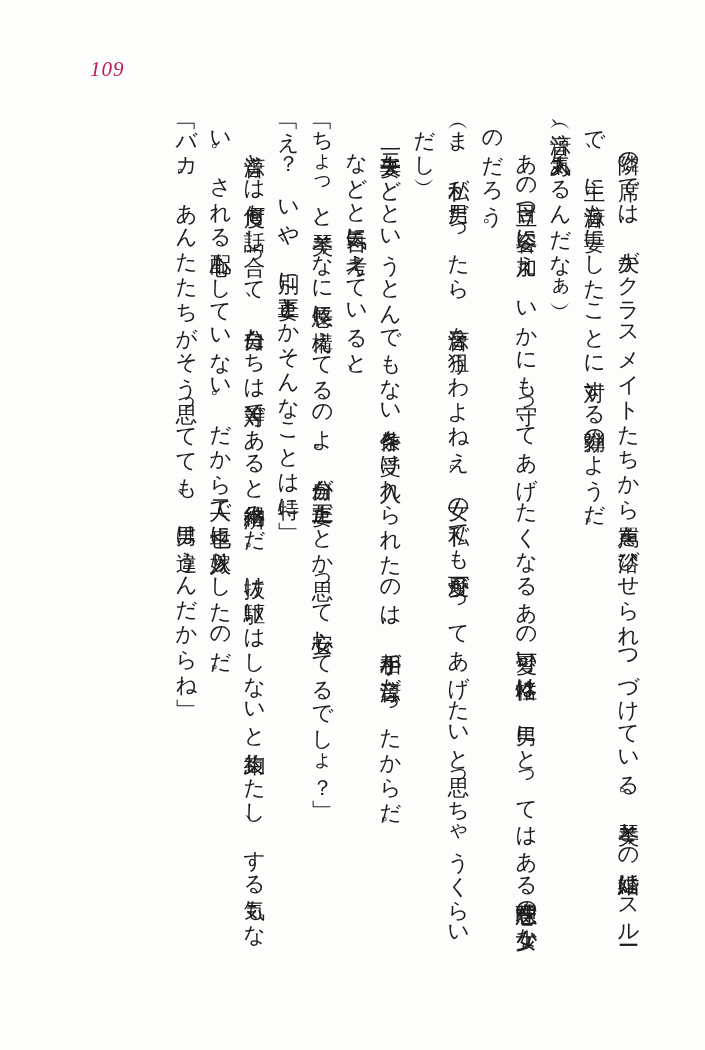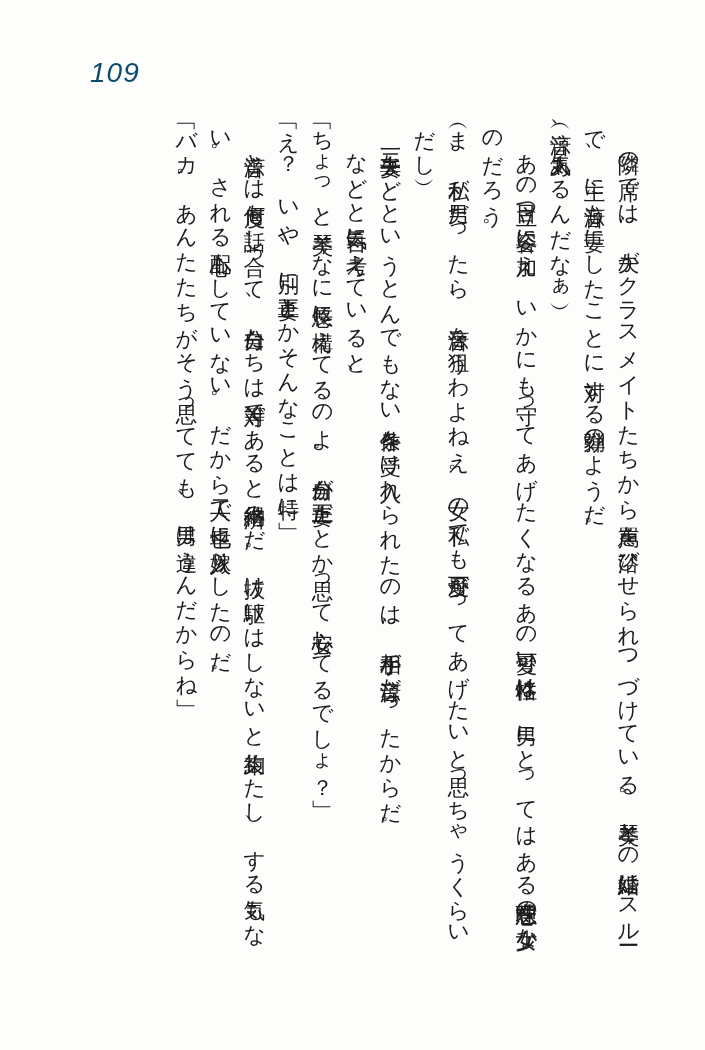--- a/index.html
+++ b/index.html
@@ -16,25 +16,25 @@
   }
   .book-page {
     position: absolute;
     inset: 0;
     background: #fdfdfc;
   }
   .page-number {
     position: absolute;
     left: 90px;
     top: 57px;
-    font-size: 28px;
+    font-size: 21px;
     font-style: italic;
     letter-spacing: 1px;
-    color: #0c4a6e;
-    font-family: Liberation Sans, sans-serif;
+    color: #be185d;
+    font-family: Liberation Serif, serif;
   }
   .text-block {
     position: absolute;
     top: 116px;
     right: 60px;
     height: 838px;
     writing-mode: vertical-rl;
     text-orientation: mixed;
     font-size: 21.5px;
     line-height: 34px;

